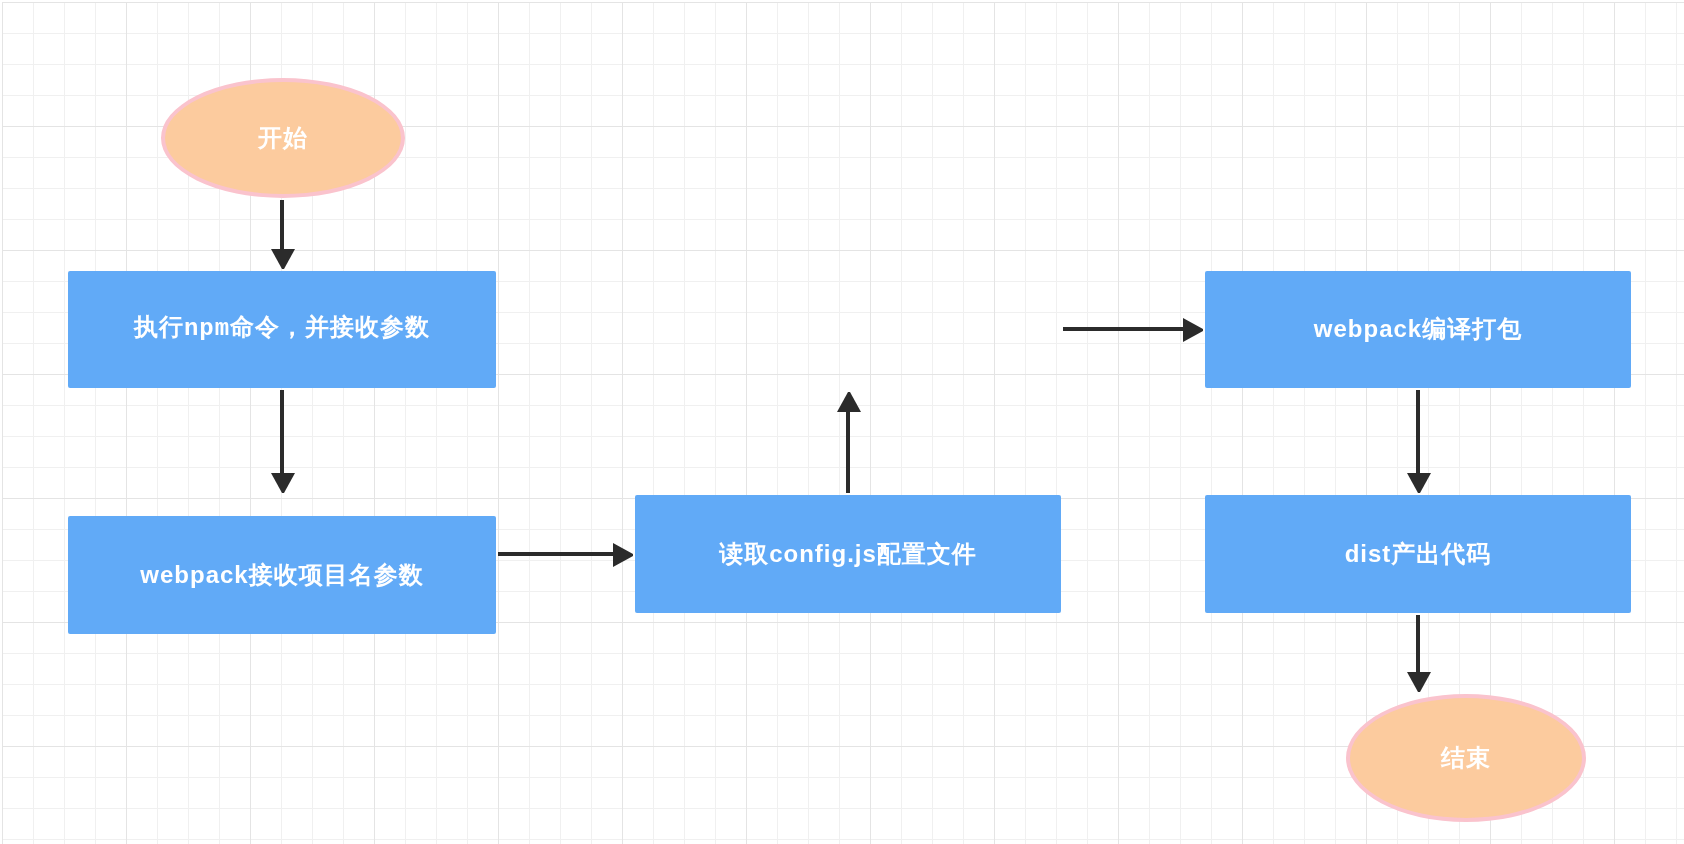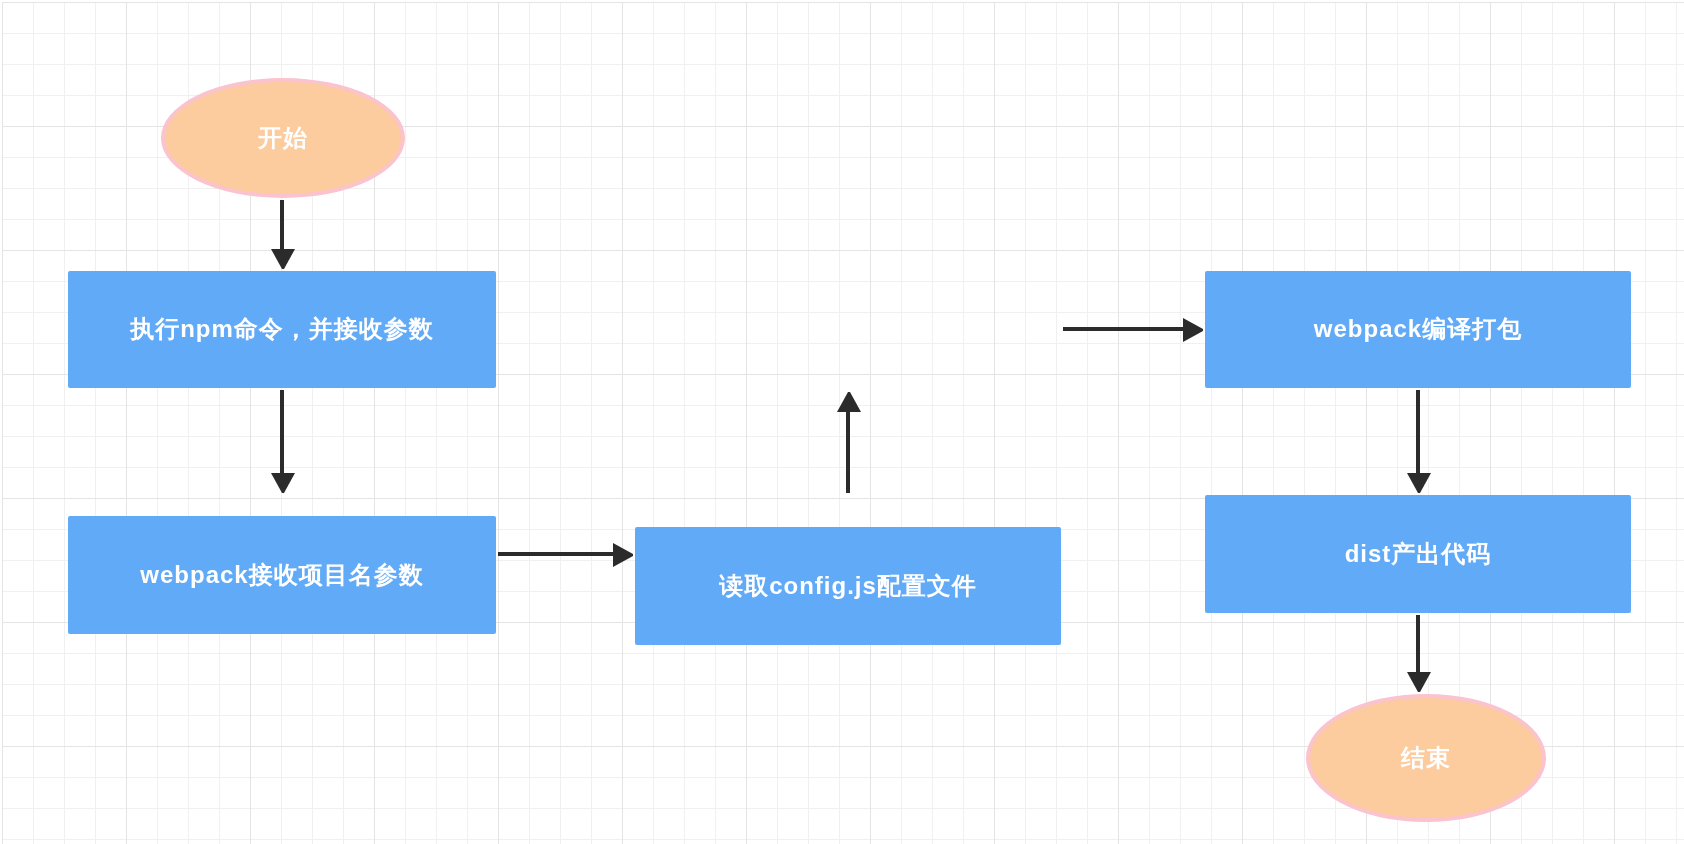--- a/index.html
+++ b/index.html
@@ -53,27 +53,27 @@
   .edge{position:absolute;background:var(--connector-color);}
   .edge.v{width:4px;}
   .edge.h{height:4px;}
   .head{position:absolute;width:0;height:0;}
   .head.down{border-left:11px solid transparent;border-right:11px solid transparent;border-top:20px solid var(--connector-color);}
   .head.up{border-left:11px solid transparent;border-right:11px solid transparent;border-bottom:20px solid var(--connector-color);}
   .head.right{border-top:11px solid transparent;border-bottom:11px solid transparent;border-left:20px solid var(--connector-color);}
 
   
   #node-start {left:159px; top:76px;  width:244px;height:120px;}
-  #node-step1 {left:66px;  top:269px; width:428px;height:117px;}
+  #node-step1 {left:66px;  top:269px; width:428px;height:117px;font-family:Liberation Mono, monospace;}
   #node-step2 {left:66px;  top:514px; width:428px;height:118px;}
   #node-step4 {left:633px; top:269px; width:426px;height:117px;}
-  #node-step3 {left:633px; top:493px; width:426px;height:118px;margin-top:32px;}
+  #node-step3 {left:633px; top:493px; width:426px;height:118px;}
   #node-step5 {left:1203px;top:269px; width:426px;height:117px;}
   #node-step6 {left:1203px;top:493px; width:426px;height:118px;}
-  #node-end   {left:1304px;top:692px; width:240px;height:128px;}
+  #node-end   {left:1344px;top:692px; width:240px;height:128px;}
 </style>
 </head>
 <body>
 
 <div class="canvas">
 
   <div id="node-start" class="node terminal">
     <span class="node-label">开始</span>
   </div>
 

